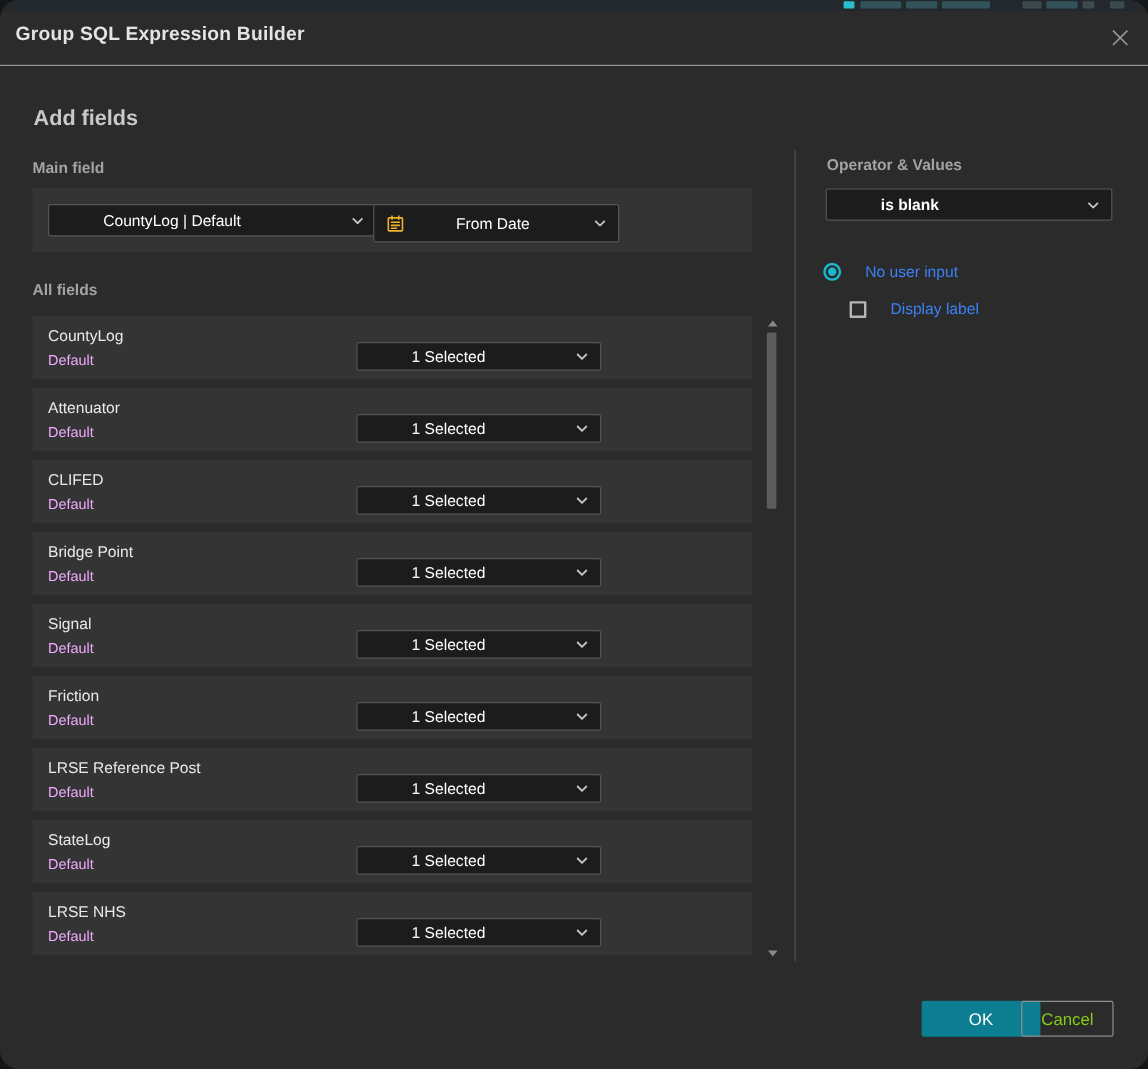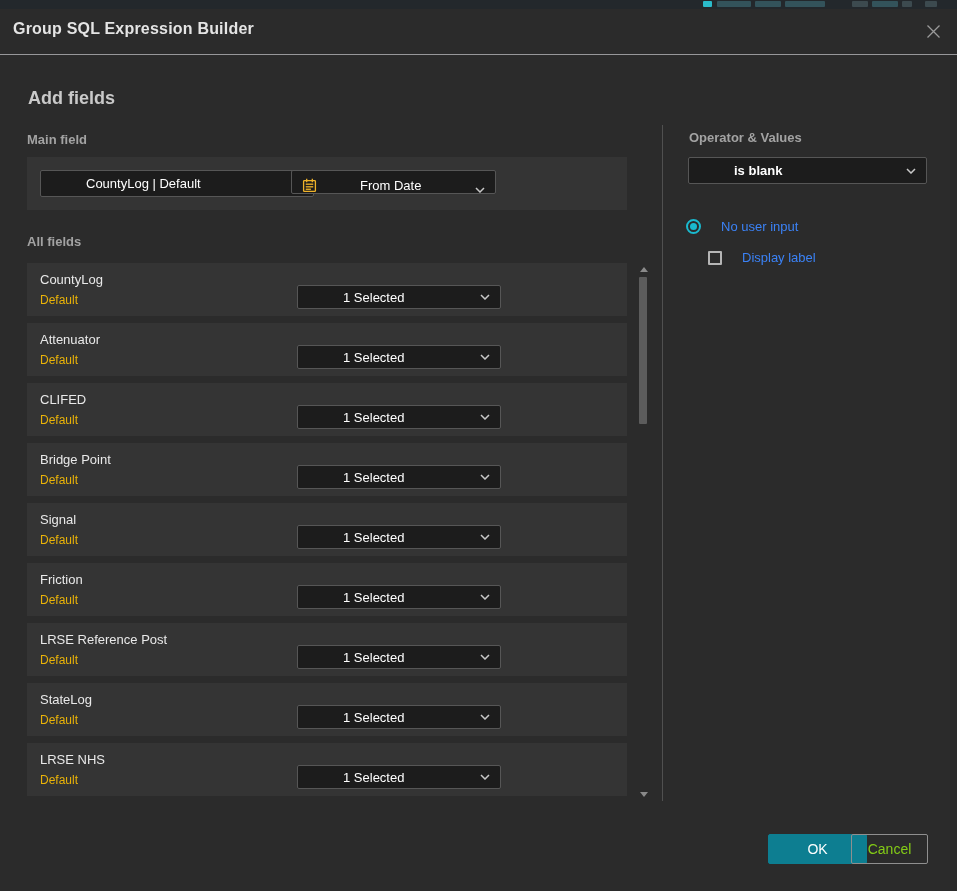--- a/index.html
+++ b/index.html
@@ -1,19 +1,19 @@
 <!DOCTYPE html>
 <html style="--primary: #0d7e91; --radio-accent: #1ab9ce; --calendar-icon: #f0b32a;"><head>
 <meta charset="utf-8">
 <style>
   * { margin:0; padding:0; box-sizing:border-box; }
   html,body { background:#141618; }
   .screen {
     position:relative; width:957px; height:891px; overflow:hidden;
-    background:#22272a; font-family:"Liberation Sans", sans-serif;
+    background:#22272a; font-family:"Liberation Sans", sans-serif;border-radius:16px;
     -webkit-font-smoothing:antialiased;
   }
   
   .app-strip { position:absolute; top:0; left:0; width:957px; height:9px; background:#23282c; }
   .frag { position:absolute; top:1px; height:6px; border-radius:1px; }
 
   .dialog { position:absolute; top:9px; left:0; width:957px; height:882px; background:#2b2b2b; }
 
   
   .titlebar { position:absolute; top:0; left:0; width:100%; height:46px; border-bottom:1px solid #97979a; }
@@ -29,27 +29,27 @@
     position:absolute; display:flex; align-items:center; gap:8px;
     background:#1c1c1c; border:1px solid #565656; border-radius:2px;
     padding:0 10px; color:#fff; font-size:13px; cursor:pointer;
   }
   .select .select-text { flex:1; white-space:nowrap; overflow:hidden;padding-left:35px; }
   .chev { flex:none; }
 
   
   .main-box { position:absolute; left:27px; top:148px; width:600px; height:53px; background:#343434; }
   .main-box .src-select  { left:13px;  top:13px; width:274px; height:27px; }
-  .main-box .fld-select  { left:264px; top:13px; width:205px; height:24px;align-items:flex-end; }
+  .main-box .fld-select  { left:284px; top:13px; width:205px; height:32px; }
 
   
   .fields-list { position:absolute; left:27px; top:254px; width:600px; }
   .field-row { position:relative; height:53px; margin-bottom:7px; background:#343434; }
   .row-name { position:absolute; left:13px; top:9px;  font-size:13px; color:#e9e9e9; }
-  .row-sub  { position:absolute; left:13px; top:30px; font-size:12px; color:#eab308; }
+  .row-sub  { position:absolute; left:13px; top:30px; font-size:12px; color:#f0abfc; }
   .field-row .row-select { left:270px; top:22px; width:204px; height:24px; }
 
   
   .scrollbar { position:absolute; left:639px; top:254px; width:9px; height:538px; }
   .sb-arrow { position:absolute; left:1px; width:0; height:0; border-left:4px solid transparent; border-right:4px solid transparent; }
   .sb-up   { top:4px;    border-bottom:5px solid #8a8a8a; }
   .sb-down { bottom:4px; border-top:5px solid #8a8a8a; }
   .sb-thumb { position:absolute; left:0; top:14px; width:8px; height:147px; background:#5c5c5c; border-radius:1px; }
 
   

